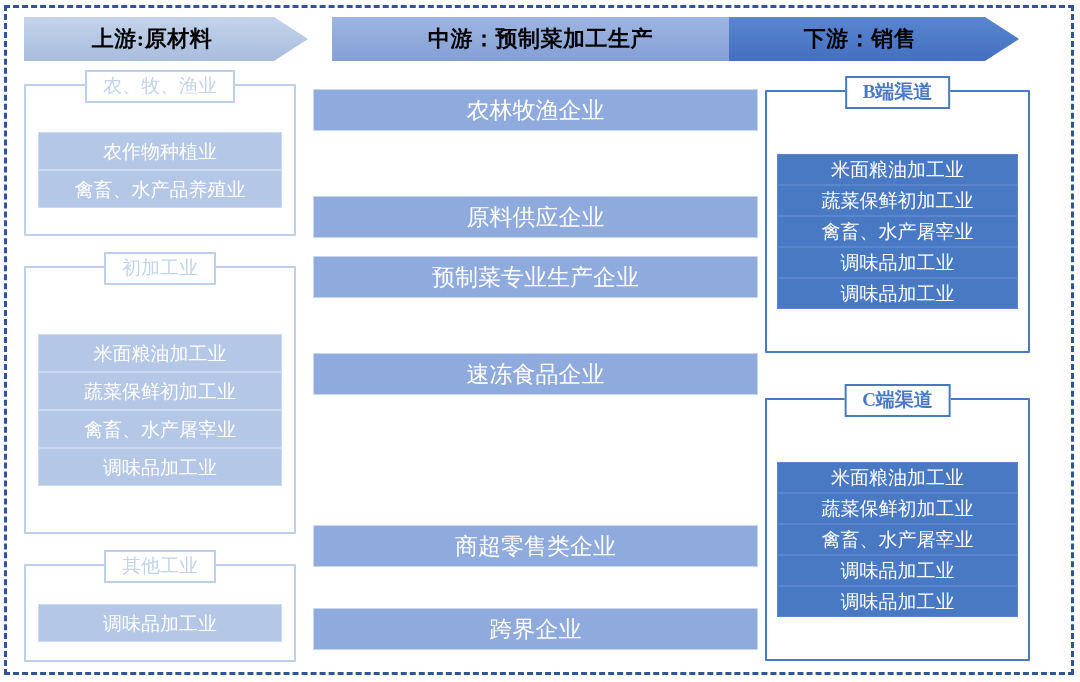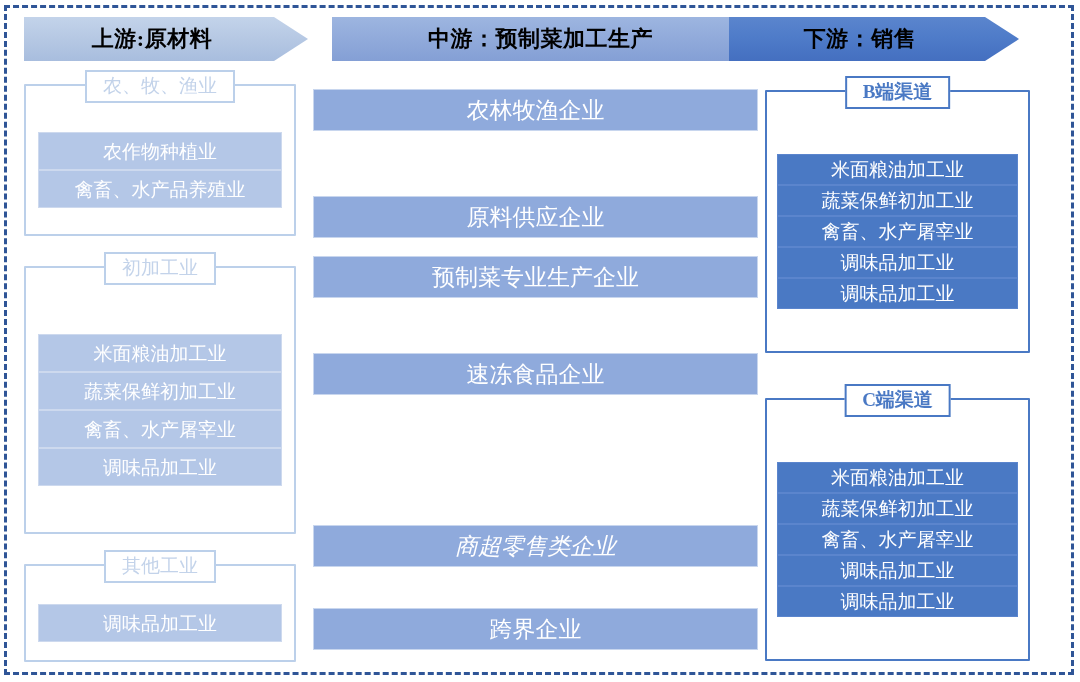--- a/index.html
+++ b/index.html
@@ -172,21 +172,21 @@
     <div class="group-legend">其他工业</div>
     <div class="group-items">
       <div class="chip light">调味品加工业</div>
     </div>
   </div>
 
   <div class="mid-chip chip mid" style="top:89px;">农林牧渔企业</div>
   <div class="mid-chip chip mid" style="top:186px;margin-top:10px;">原料供应企业</div>
   <div class="mid-chip chip mid" style="top:256px;">预制菜专业生产企业</div>
   <div class="mid-chip chip mid" style="top:353px;">速冻食品企业</div>
-  <div class="mid-chip chip mid" style="top:525px;font-style:italic;">商超零售类企业</div>
+  <div class="mid-chip chip mid" style="top:525px;">商超零售类企业</div>
   <div class="mid-chip chip mid" style="top:608px;">跨界企业</div>
 
   <div class="group dark" id="grp-bduan">
     <div class="group-body"></div>
     <div class="group-legend">B端渠道</div>
     <div class="group-items">
       <div class="chip dark">米面粮油加工业</div>
       <div class="chip dark">蔬菜保鲜初加工业</div>
       <div class="chip dark">禽畜、水产屠宰业</div>
       <div class="chip dark">调味品加工业</div>

